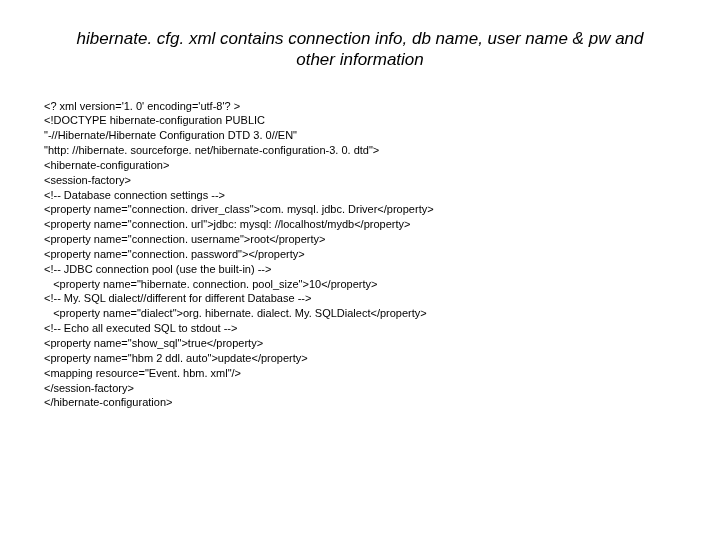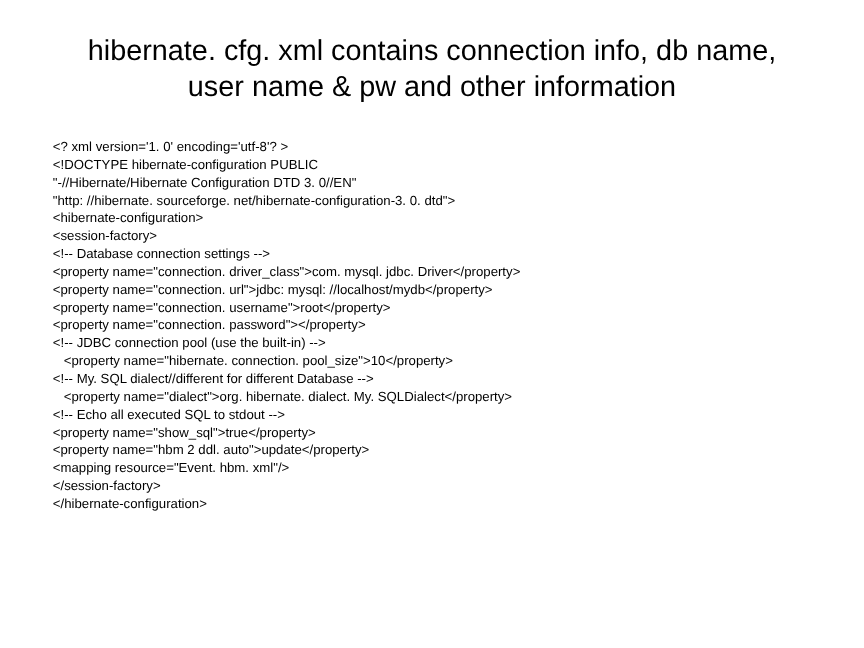--- a/index.html
+++ b/index.html
@@ -12,25 +12,26 @@
     color: #000000;
     overflow: hidden;
   }
   .slide {
     box-sizing: border-box;
     width: 720px;
     height: 540px;
     padding: 20px 40px 20px 40px;
   }
   .title {
-    font-size: 24px;
+    font-size: 17px;
     font-weight: normal;
     text-align: center;
     margin: 8px 30px 28px 30px;
     line-height: 1.25;
+    font-style: italic;
   }
   .code-block {
     font-size: 11px;
     line-height: 1.35;
     white-space: pre;
     font-family: Liberation Sans, sans-serif;
     margin-left: 4px;
   }
 </style>
 </head>

